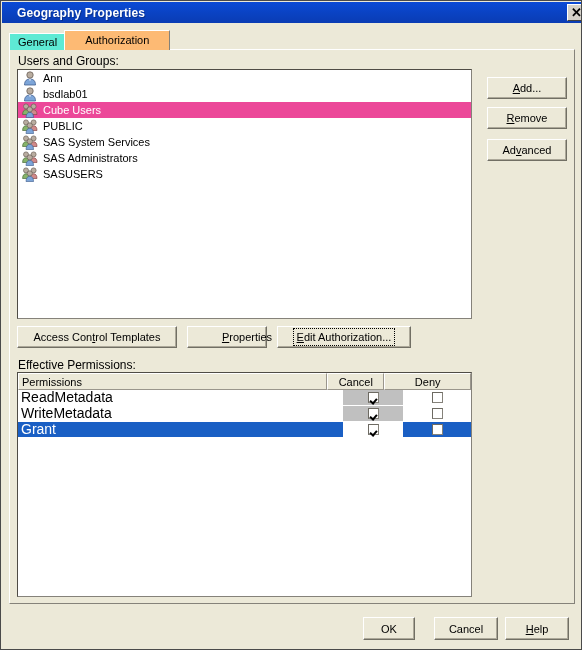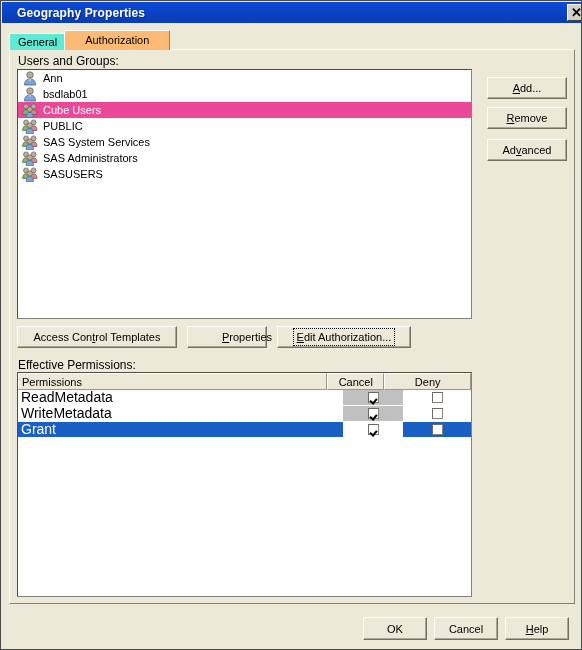--- a/index.html
+++ b/index.html
@@ -198,21 +198,21 @@
   .btn u { text-decoration: underline; }
 
   .btn-add      { left: 486px; top: 76px;  width: 80px; height: 22px; }
   .btn-remove   { left: 486px; top: 106px; width: 80px; height: 22px; text-align: right; }
   .btn-advanced { left: 486px; top: 138px; width: 80px; height: 22px; }
 
   .btn-act      { left: 16px;  top: 325px; width: 160px; height: 22px; }
   .btn-props    { left: 186px; top: 325px; width: 80px;  height: 22px; padding-left: 40px; }
   .btn-editauth { left: 276px; top: 325px; width: 134px; height: 22px; }
 
-  .btn-ok     { left: 362px; top: 616px; width: 64px; height: 23px; }
+  .btn-ok     { left: 362px; top: 616px; width: 52px; height: 23px; }
   .btn-cancel { left: 433px; top: 616px; width: 64px; height: 23px; }
   .btn-help   { left: 504px; top: 616px; width: 64px; height: 23px; }
 
   
   .table-box {
     position: absolute;
     left: 16px;
     top: 371px;
     width: 455px;
     height: 225px;

